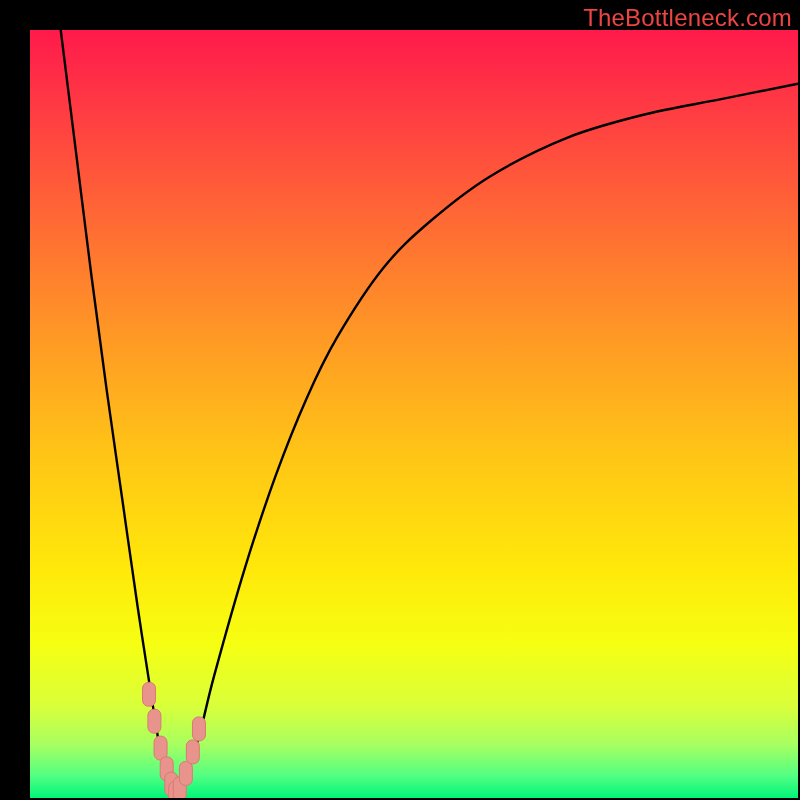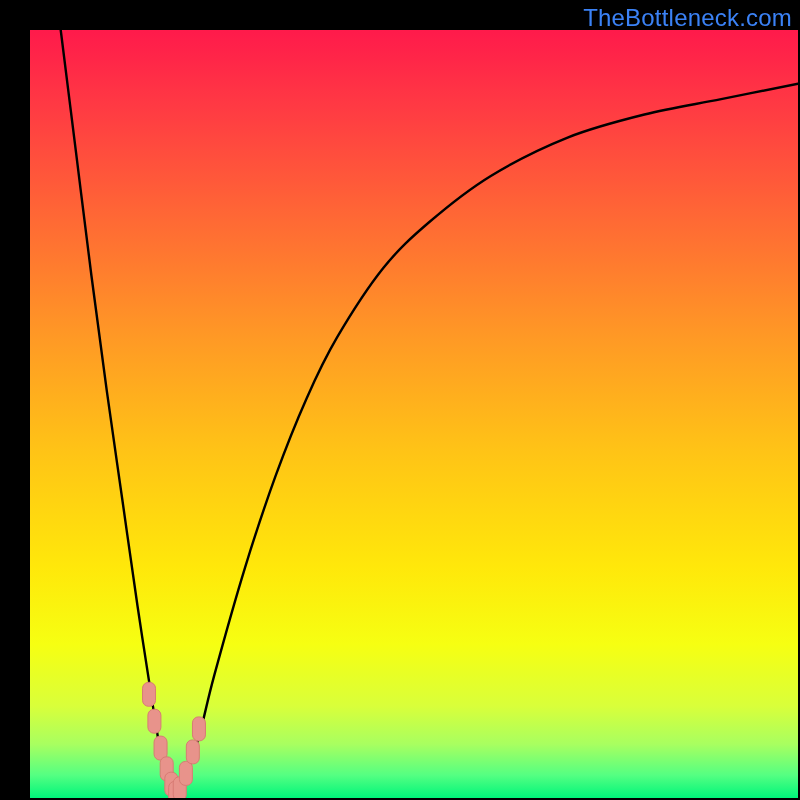--- a/index.html
+++ b/index.html
@@ -36,21 +36,21 @@
     position: absolute;
     left: 0;
     top: 0;
     width: 100%;
     height: 100%;
   }
   .watermark {
     position: absolute;
     top: 4px;
     right: 8px;
-    color: #3b82f6;
+    color: #ef4444;
     font-size: 24px;
     font-weight: 400;
     letter-spacing: 0.2px;
     user-select: none;
   }
 </style>
 </head>
 <body>
 
 <div class="frame">

